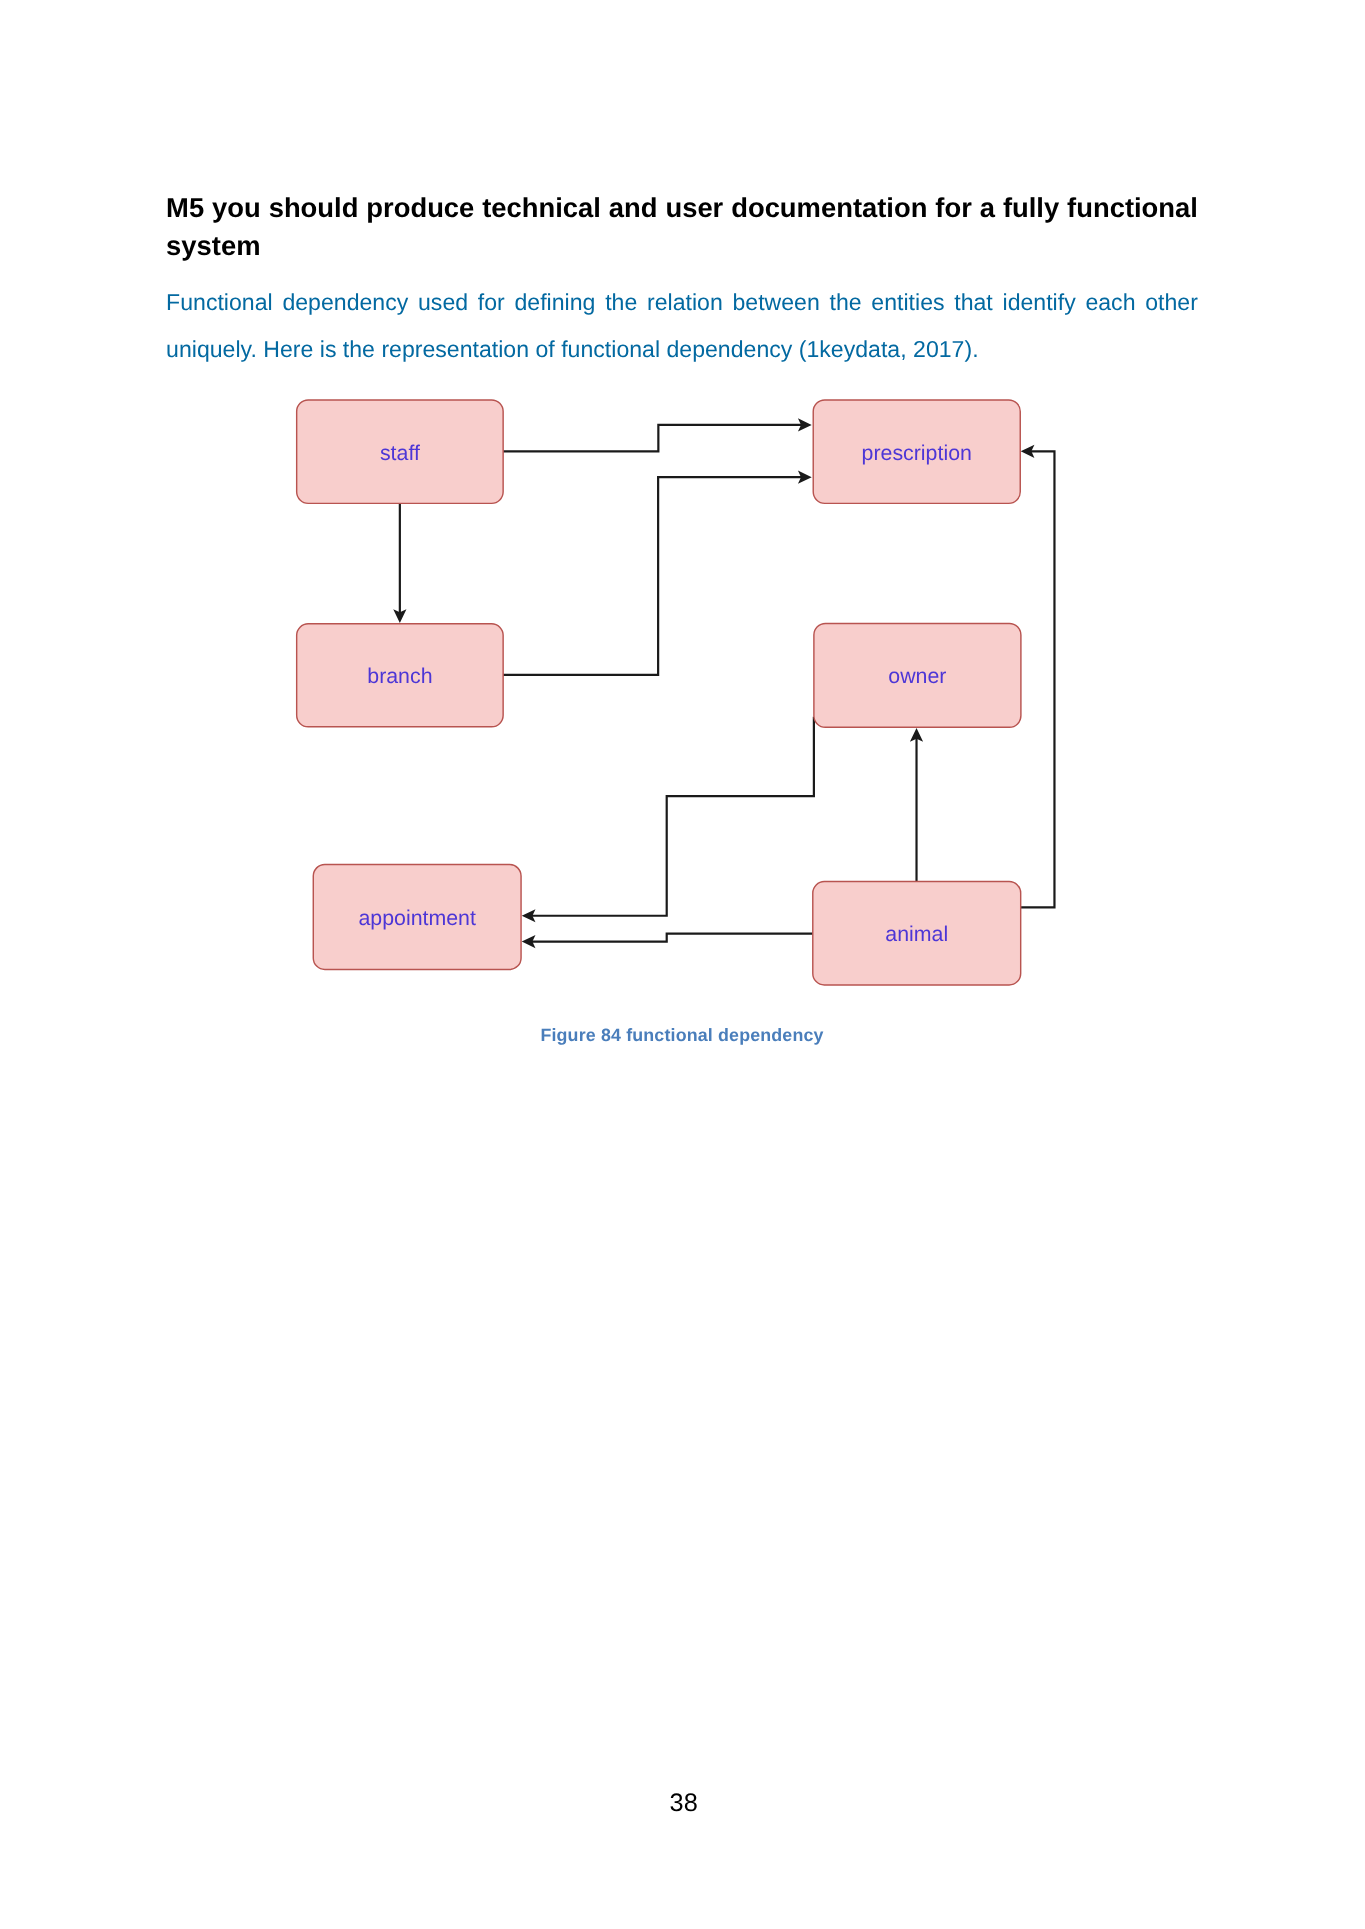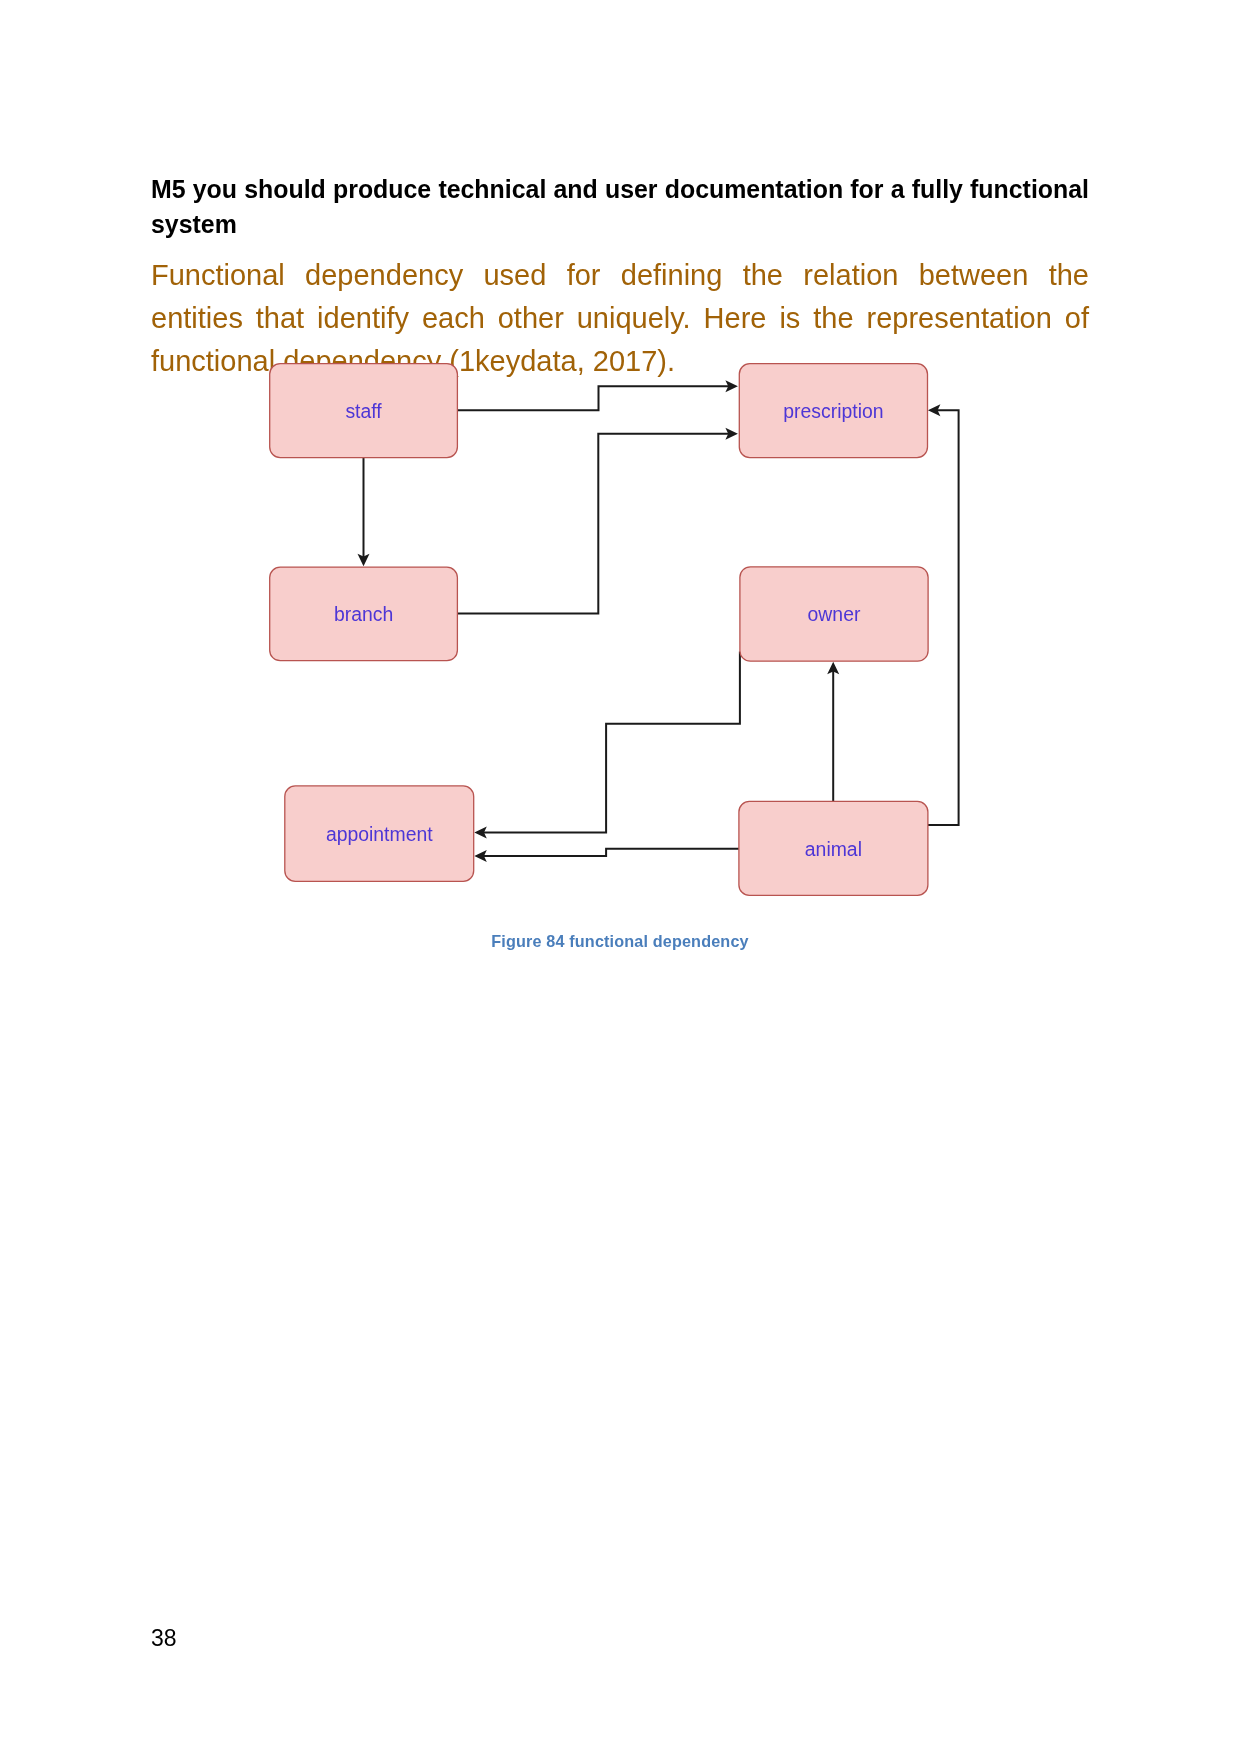--- a/index.html
+++ b/index.html
@@ -9,25 +9,25 @@
        -webkit-font-smoothing:antialiased;}
   .page{position:relative;width:1241px;height:1754px;background:#ffffff;overflow:hidden;
         transform:translateZ(0);border-radius:31px;}
   h2,p{margin:0;padding:0;font-weight:inherit;font-size:inherit;}
   .heading,.para,.caption,.pageno{transform:translateZ(0);}
 
   .heading{position:absolute;left:151px;top:172px;width:938px;
            font-size:24.9px;font-weight:bold;line-height:34.5px;
            text-align:justify;color:#000000;}
   .para{position:absolute;left:151px;top:253.5px;width:938px;
-        font-size:29px;line-height:43px;text-align:justify;color:#a16207;}
+        font-size:21px;line-height:43px;text-align:justify;color:#0369a1;}
   .caption{position:absolute;left:151px;top:932px;width:938px;
            text-align:center;font-size:16.2px;font-weight:bold;letter-spacing:0.15px;}
   .pageno{position:absolute;left:151px;top:1627px;width:941px;
-          text-align:left;font-size:23px;color:#000000;line-height:23px;}
+          text-align:center;font-size:23px;color:#000000;line-height:23px;}
 
   #figure-root{position:absolute;left:0;top:0;width:1108px;height:1000px;}
   svg.fig{position:absolute;left:0;top:0;}
   svg.fig .node-rect{stroke-width:1.3;}
   svg.fig .node-label{font-family:"Liberation Sans",sans-serif;font-size:19.4px;
                       text-anchor:middle;}
   svg.fig .edge{fill:none;stroke-width:2;stroke-linecap:butt;stroke-linejoin:miter;}
   svg.fig .arrowhead{stroke:none;}
 </style>
 </head>

